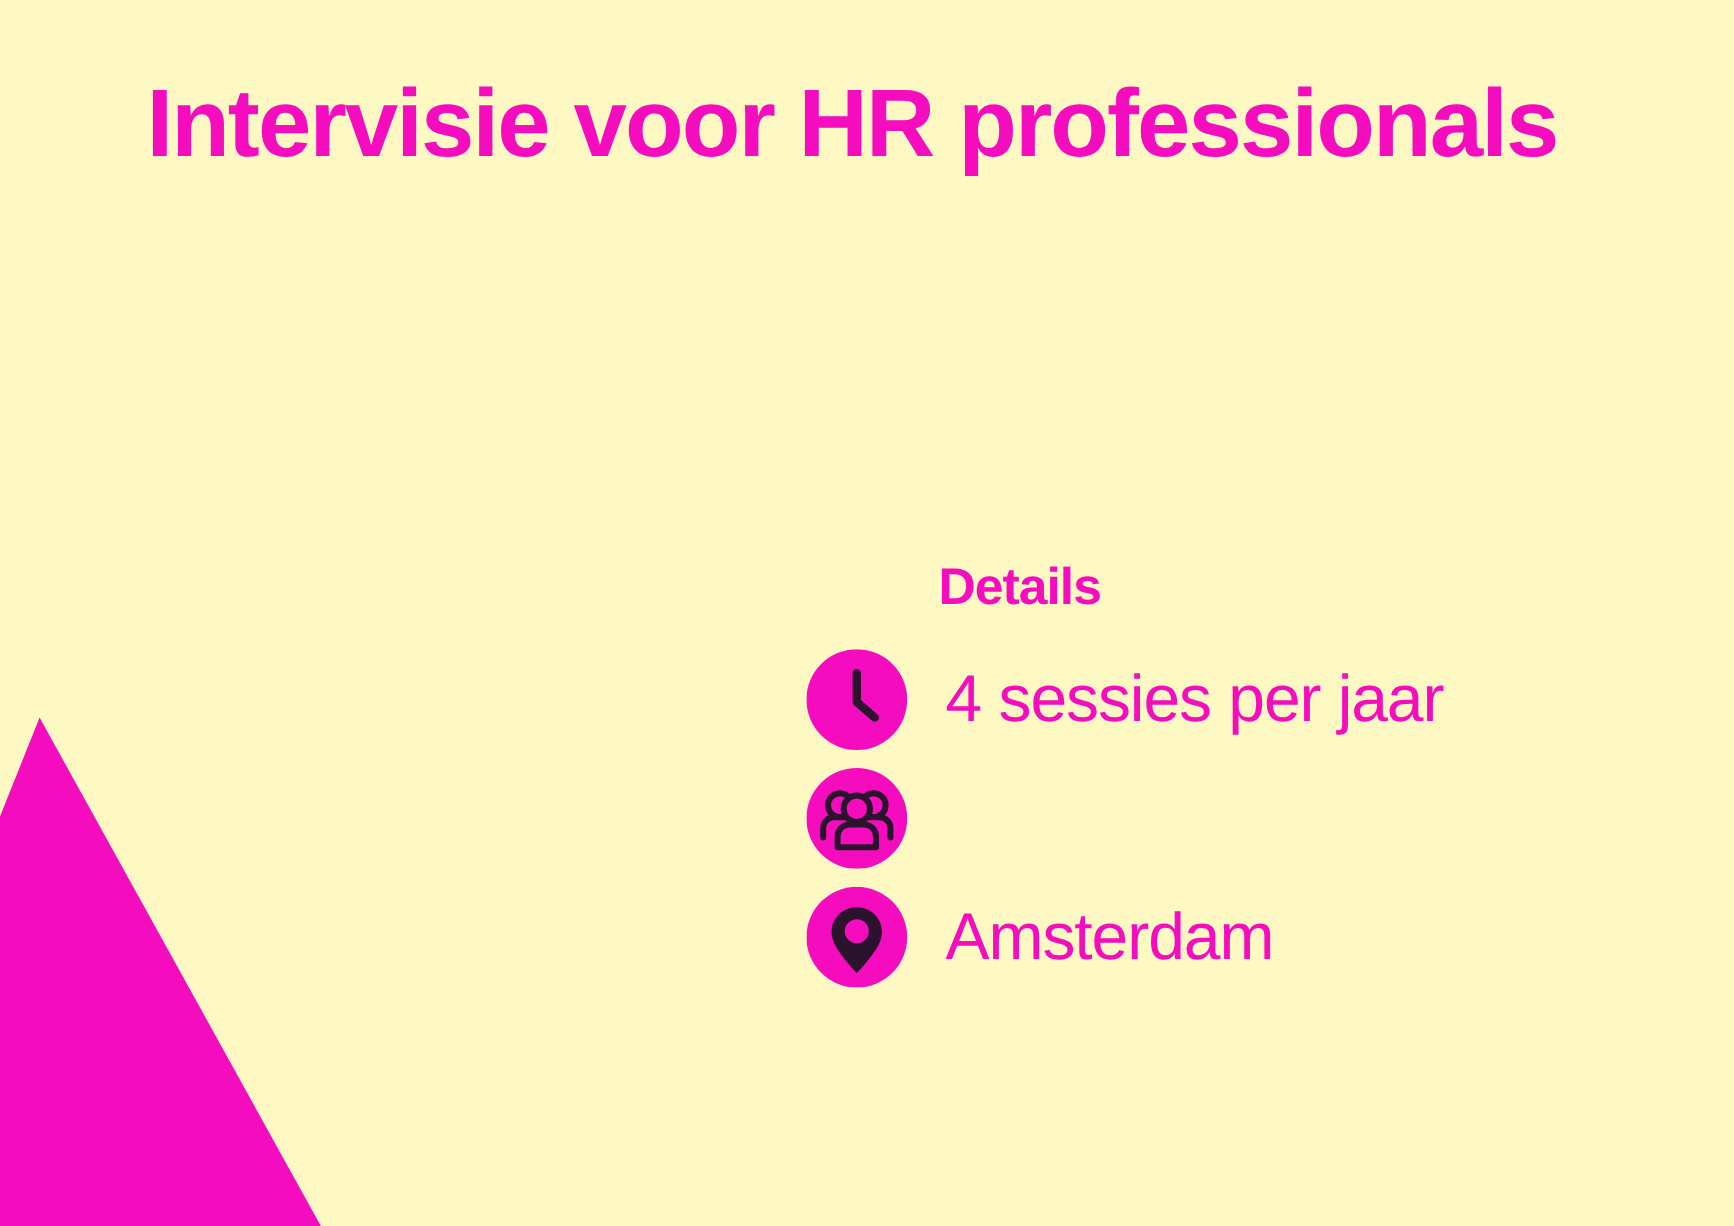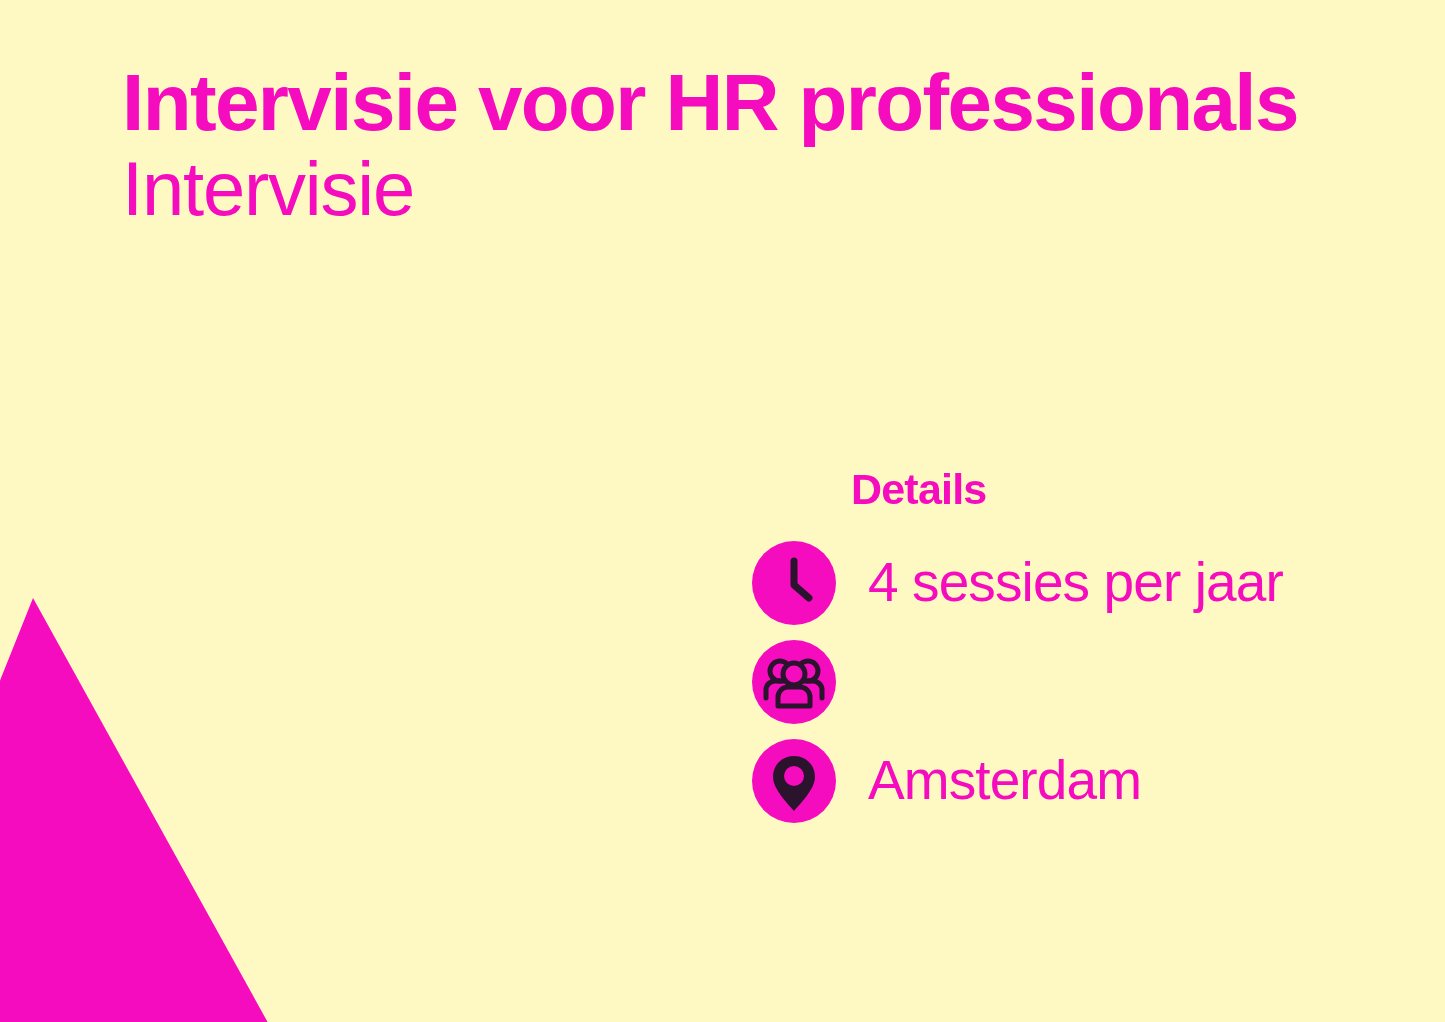--- a/index.html
+++ b/index.html
@@ -49,35 +49,35 @@
     font-weight: 400;
     line-height: 1.02;
     letter-spacing: -1.2px;
     color: #f50cbe;
     white-space: nowrap;
   }
 
   
   .details-block {
     position: absolute;
-    left: 851px;
+    left: 782px;
     top: 468px;
     width: 560px;
   }
   .details-heading {
     margin: 0 0 22px 0;
     font-size: 43px;
     font-weight: 700;
     line-height: 1;
     letter-spacing: -0.8px;
     color: #f50cbe;
   }
   .details-list {
     list-style: none;
-    margin: 16px;
+    margin: 5px;
     padding: 0;
   }
   .detail-row {
     display: flex;
     align-items: center;
     height: 99px;
     margin-left: -115px;
   }
   .detail-icon {
     flex: 0 0 auto;
@@ -99,21 +99,20 @@
 <body>
 
 <div class="canvas">
 
   <svg class="deco-triangle" viewBox="0 0 300 470" preserveAspectRatio="none" aria-hidden="true">
     <polygon points="33,38 272,470 -140,470" fill="#f50cbe"></polygon>
   </svg>
 
   <div class="headline-block">
     <h1 class="event-title">Intervisie voor HR professionals</h1>
-    <h2 class="event-subtitle">Intervisie</h2>
   </div>
 
   <div class="details-block">
     <div class="details-heading">Details</div>
 
     <ul class="details-list">
 
       <li class="detail-row">
         <svg class="detail-icon" viewBox="0 0 84 84" aria-hidden="true">
           <circle cx="42" cy="42" r="42" fill="#f50cbe"></circle>

